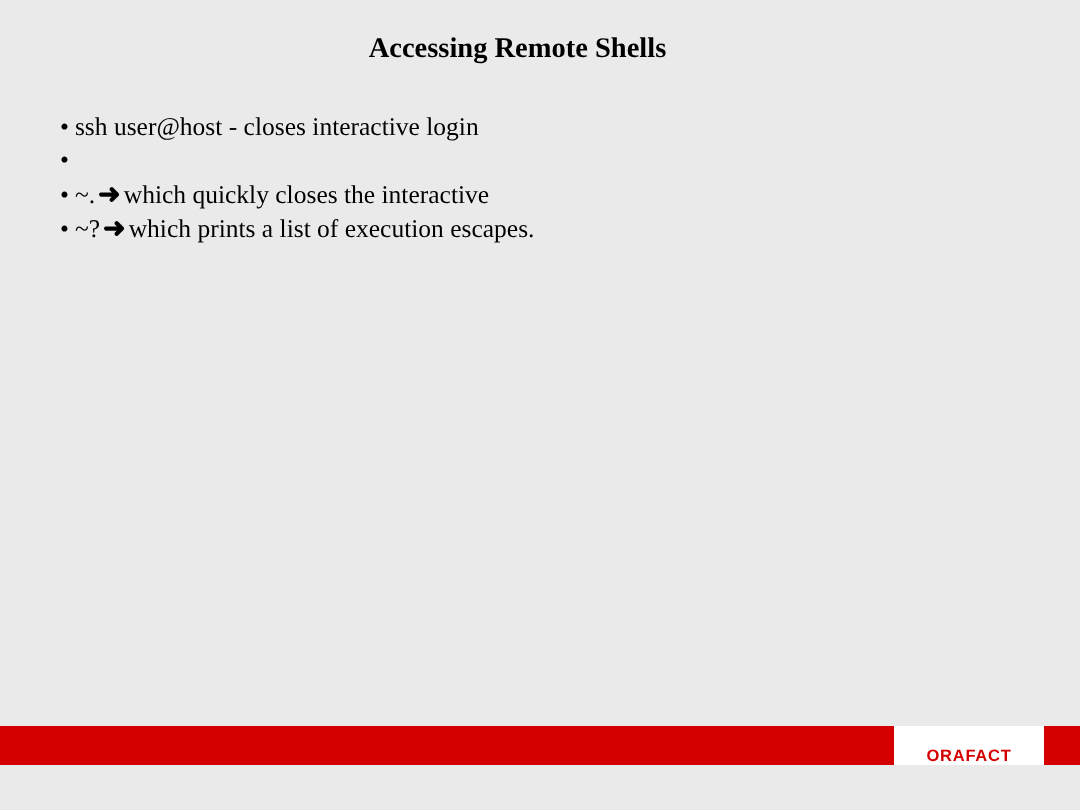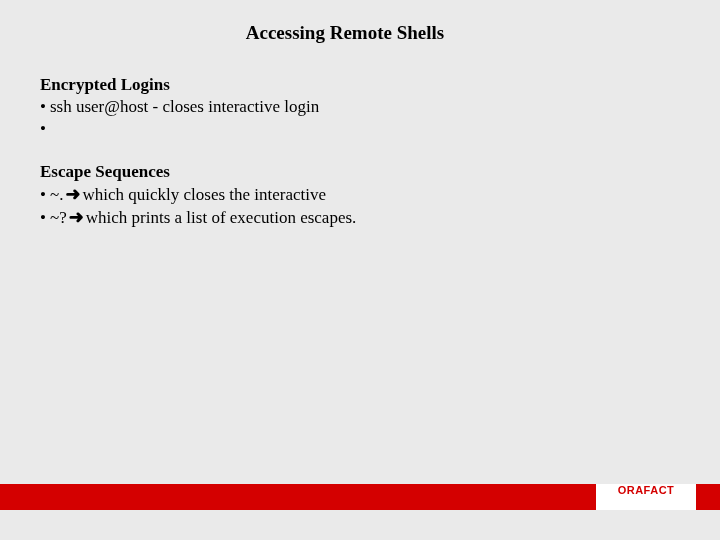--- a/index.html
+++ b/index.html
@@ -57,21 +57,21 @@
     display: flex;
   }
   .footer-red-left {
     background: #d40000;
     flex: 1 1 auto;
   }
   .footer-white {
     background: #ffffff;
     width: 100px;
     display: flex;
-    align-items: flex-start;
+    align-items: flex-end;
     justify-content: center;
   }
   .footer-brand {
     font-family: Arial, Helvetica, sans-serif;
     font-size: 11px;
     font-weight: bold;
     color: #d40000;
     letter-spacing: 0.5px;
   }
   .footer-red-right {
@@ -81,31 +81,29 @@
 </style>
 </head>
 <body>
 
 <div class="slide">
 
   <div class="title">Accessing Remote Shells</div>
 
   <div class="content">
 
-    <div class="section-head">Encrypted Logins</div>
 
     <div class="bullet-line">
       <span class="bullet-dot">•</span>
       <span>ssh user@host - closes interactive login</span>
     </div>
     <div class="bullet-line">
       <span class="bullet-dot">•</span>
     </div>
 
-    <div class="section-head section2">Escape Sequences</div>
 
 
     <div class="bullet-line">
       <span class="bullet-dot">•</span>
       <span>~.</span>
       <span class="arrow-icon">➜</span>
       <span>which quickly closes the interactive</span>
     </div>
     <div class="bullet-line">
       <span class="bullet-dot">•</span>

